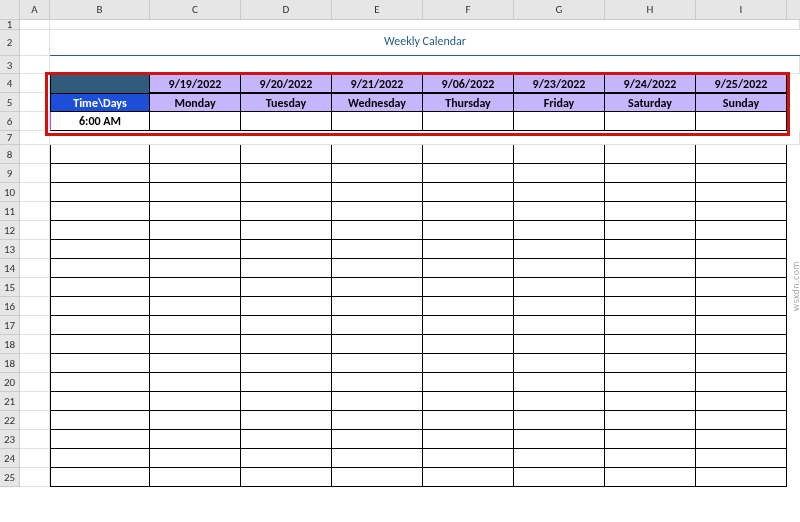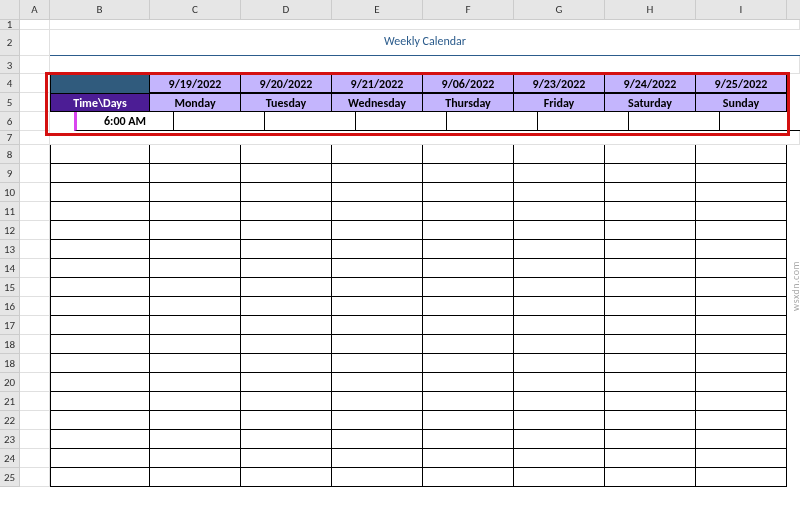--- a/index.html
+++ b/index.html
@@ -69,42 +69,42 @@
     .hdr {
       background: #c4b5fd;
       border: 1px solid #000;
       border-left: none;
       text-align: center;
       font-weight: bold;
       font-size: 12px;
       line-height: 18px;
     }
     .time-days {
-      background: #4c1d95;
+      background: #1d4ed8;
       color: #fff;
       font-weight: bold;
       text-align: center;
       border: 1px solid #000;
       line-height: 18px;
     }
     .blank-dark {
       background: #305b7d;
       border: 1px solid #000;
       border-bottom: none;
     }
     .data-cell {
       background: #fff;
       border: 1px solid #000;
       border-top: none;
       border-left: none;
       text-align: center;
       font-weight: bold;
       line-height: 18px;
     }
-    .data-cell.first-col { border-left: 3px solid #d946ef; margin-left: 24px; }
+    .data-cell.first-col { border-left: 1px solid #d946ef; }
     .calendar-cell {
       border-right: 1px solid #000;
       border-bottom: 1px solid #000;
       background: #fff;
     }
     .calendar-cell.first { border-left: 1px solid #000; }
 
     .highlight-box {
       position: absolute;
       left: 45px;

